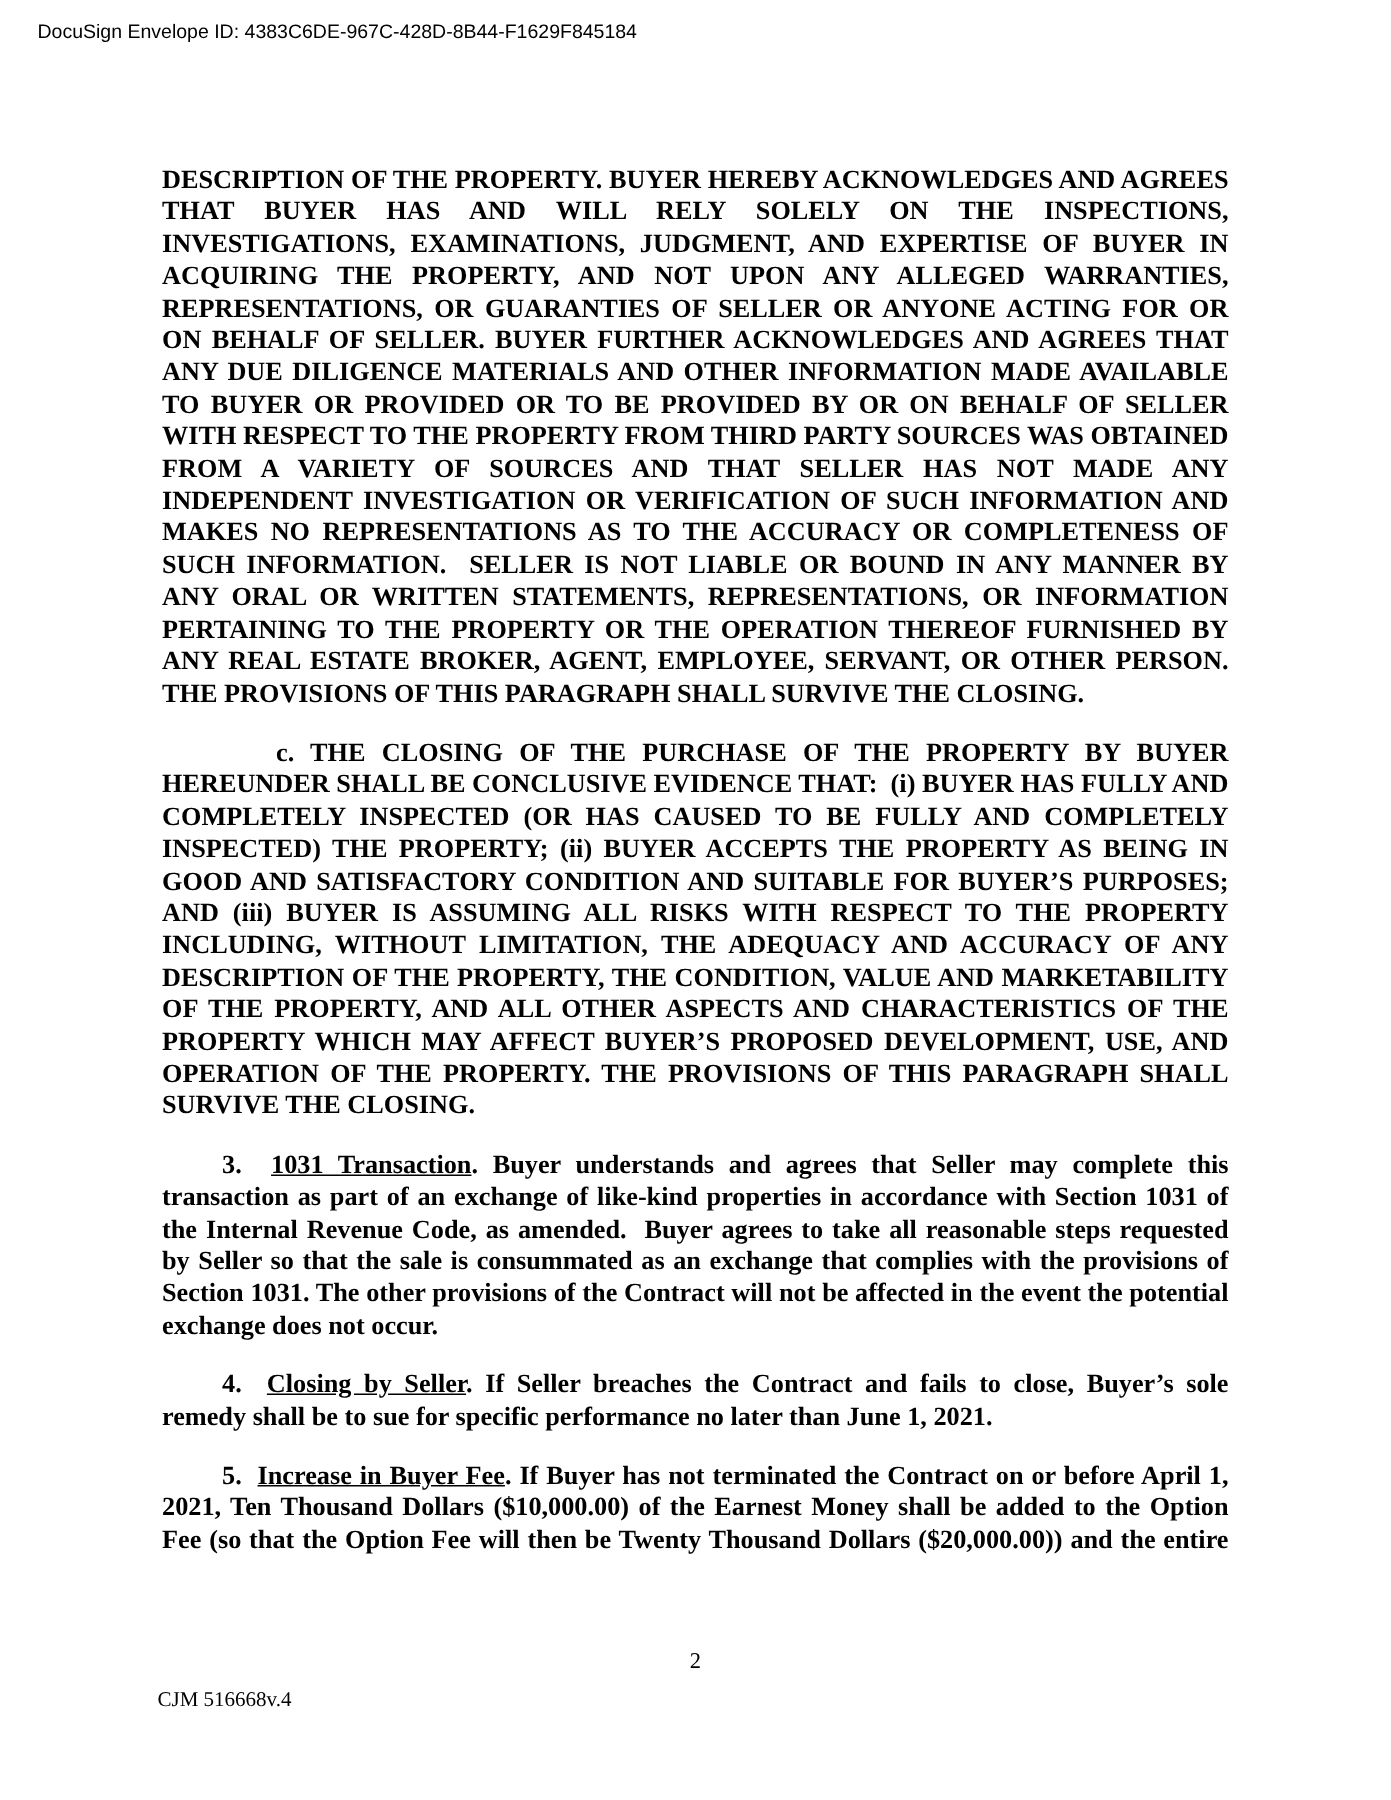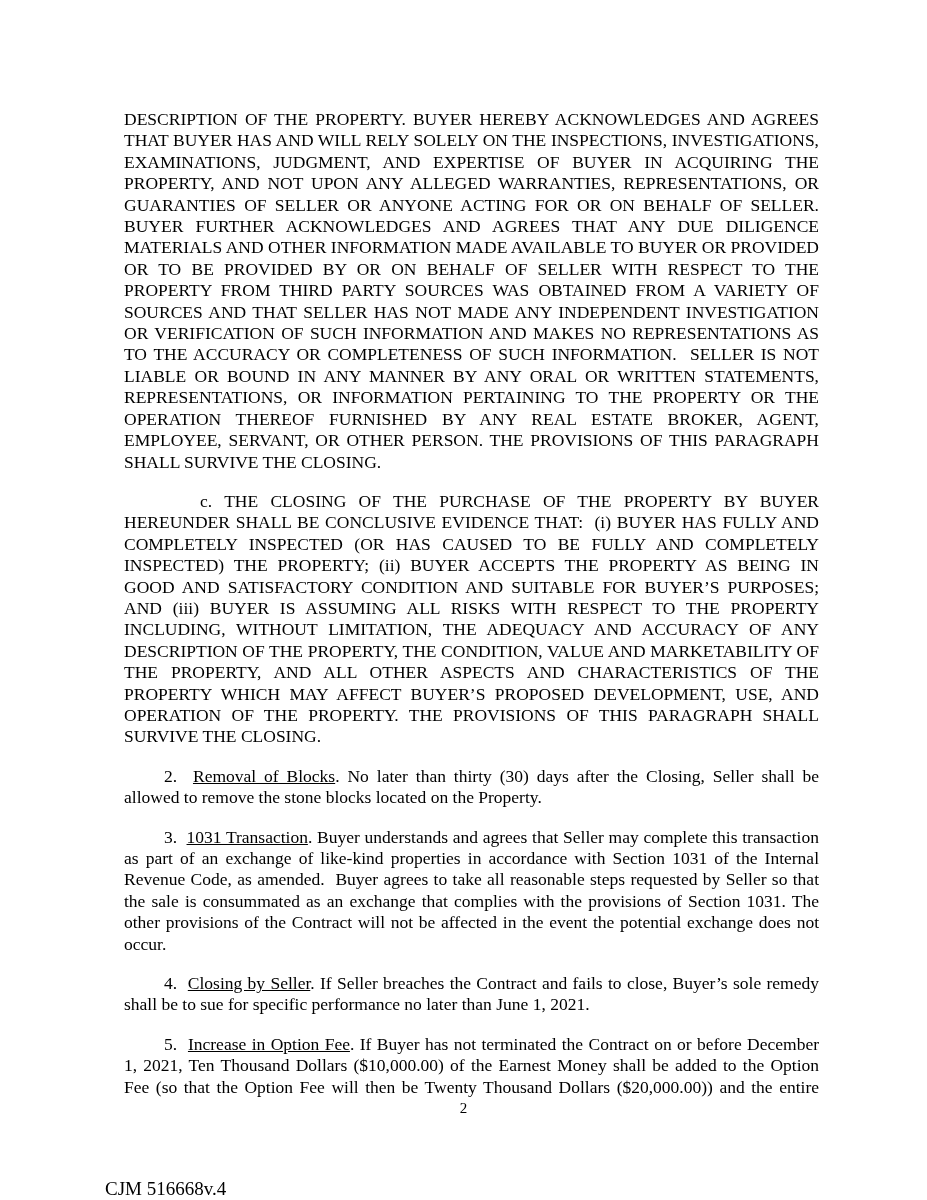--- a/index.html
+++ b/index.html
@@ -28,21 +28,22 @@
   .content {
     position: absolute;
     top: 109px;
     left: 108px;
     width: 711px;
     font-size: 17.5px;
     line-height: 21.4px;
     text-align: justify;
   }
   .para {
-    margin: 0 0 18px 16px;
+    margin: 0 0 18px 0;
+    font-weight: bold;
   }
   .indent-deep {
     text-indent: 76px;
   }
   .numbered {
     text-indent: 40px;
   }
   .u {
     text-decoration: underline;
   }
@@ -52,45 +53,45 @@
   .page-number {
     position: absolute;
     top: 1100px;
     left: 0;
     width: 100%;
     text-align: center;
     font-size: 15px;
   }
   .doc-ref {
     position: absolute;
-    top: 1178px;
+    top: 1126px;
     left: 105px;
-    font-size: 19px;
+    font-size: 14px;
     white-space: nowrap;
   }
 </style>
 </head>
 <body>
 
 <div class="page">
 
+  <div class="envelope-id">DocuSign Envelope ID: 4383C6DE-967C-428D-8B44-F1629F845184</div>
 
   <div class="content">
 
     <p class="para">DESCRIPTION OF THE PROPERTY. BUYER HEREBY ACKNOWLEDGES AND AGREES THAT BUYER HAS AND WILL RELY SOLELY ON THE INSPECTIONS, INVESTIGATIONS, EXAMINATIONS, JUDGMENT, AND EXPERTISE OF BUYER IN ACQUIRING THE PROPERTY, AND NOT UPON ANY ALLEGED WARRANTIES, REPRESENTATIONS, OR GUARANTIES OF SELLER OR ANYONE ACTING FOR OR ON BEHALF OF SELLER. BUYER FURTHER ACKNOWLEDGES AND AGREES THAT ANY DUE DILIGENCE MATERIALS AND OTHER INFORMATION MADE AVAILABLE TO BUYER OR PROVIDED OR TO BE PROVIDED BY OR ON BEHALF OF SELLER WITH RESPECT TO THE PROPERTY FROM THIRD PARTY SOURCES WAS OBTAINED FROM A VARIETY OF SOURCES AND THAT SELLER HAS NOT MADE ANY INDEPENDENT INVESTIGATION OR VERIFICATION OF SUCH INFORMATION AND MAKES NO REPRESENTATIONS AS TO THE ACCURACY OR COMPLETENESS OF SUCH INFORMATION.&nbsp; SELLER IS NOT LIABLE OR BOUND IN ANY MANNER BY ANY ORAL OR WRITTEN STATEMENTS, REPRESENTATIONS, OR INFORMATION PERTAINING TO THE PROPERTY OR THE OPERATION THEREOF FURNISHED BY ANY REAL ESTATE BROKER, AGENT, EMPLOYEE, SERVANT, OR OTHER PERSON. THE PROVISIONS OF THIS PARAGRAPH SHALL SURVIVE THE CLOSING.</p>
 
     <p class="para indent-deep">c. THE CLOSING OF THE PURCHASE OF THE PROPERTY BY BUYER HEREUNDER SHALL BE CONCLUSIVE EVIDENCE THAT:&nbsp; (i) BUYER HAS FULLY AND COMPLETELY INSPECTED (OR HAS CAUSED TO BE FULLY AND COMPLETELY INSPECTED) THE PROPERTY; (ii) BUYER ACCEPTS THE PROPERTY AS BEING IN GOOD AND SATISFACTORY CONDITION AND SUITABLE FOR BUYER’S PURPOSES; AND (iii) BUYER IS ASSUMING ALL RISKS WITH RESPECT TO THE PROPERTY INCLUDING, WITHOUT LIMITATION, THE ADEQUACY AND ACCURACY OF ANY DESCRIPTION OF THE PROPERTY, THE CONDITION, VALUE AND MARKETABILITY OF THE PROPERTY, AND ALL OTHER ASPECTS AND CHARACTERISTICS OF THE PROPERTY WHICH MAY AFFECT BUYER’S PROPOSED DEVELOPMENT, USE, AND OPERATION OF THE PROPERTY. THE PROVISIONS OF THIS PARAGRAPH SHALL SURVIVE THE CLOSING.</p>
 
-    <p class="para numbered"><span>2.&nbsp; </span><span class="u">Removal of Blocks</span><span>. No later than thirty (30) days after the Closing, Seller shall be allowed to remove the stone blocks located on the Property.</span></p>
 
     <p class="para numbered"><span>3.&nbsp; </span><span class="u">1031 Transaction</span><span>. Buyer understands and agrees that Seller may complete this transaction as part of an exchange of like-kind properties in accordance with Section 1031 of the Internal Revenue Code, as amended.&nbsp; Buyer agrees to take all reasonable steps requested by Seller so that the sale is consummated as an exchange that complies with the provisions of Section 1031. The other provisions of the Contract will not be affected in the event the potential exchange does not occur.</span></p>
 
     <p class="para numbered"><span>4.&nbsp; </span><span class="u">Closing by Seller</span><span>. If Seller breaches the Contract and fails to close, Buyer’s sole remedy shall be to sue for specific performance no later than June 1, 2021.</span></p>
 
-    <p class="para numbered justify-last"><span>5.&nbsp; </span><span class="u">Increase in Option Fee</span><span>. If Buyer has not terminated the Contract on or before December 1, 2021, Ten Thousand Dollars ($10,000.00) of the Earnest Money shall be added to the Option Fee (so that the Option Fee will then be Twenty Thousand Dollars ($20,000.00)) and the entire</span></p>
+    <p class="para numbered justify-last"><span>5.&nbsp; </span><span class="u">Increase in Buyer Fee</span><span>. If Buyer has not terminated the Contract on or before April 1, 2021, Ten Thousand Dollars ($10,000.00) of the Earnest Money shall be added to the Option Fee (so that the Option Fee will then be Twenty Thousand Dollars ($20,000.00)) and the entire</span></p>
 
   </div>
 
   <div class="page-number">2</div>
 
   <div class="doc-ref">CJM 516668v.4</div>
 
 </div>
 
 </body></html>

